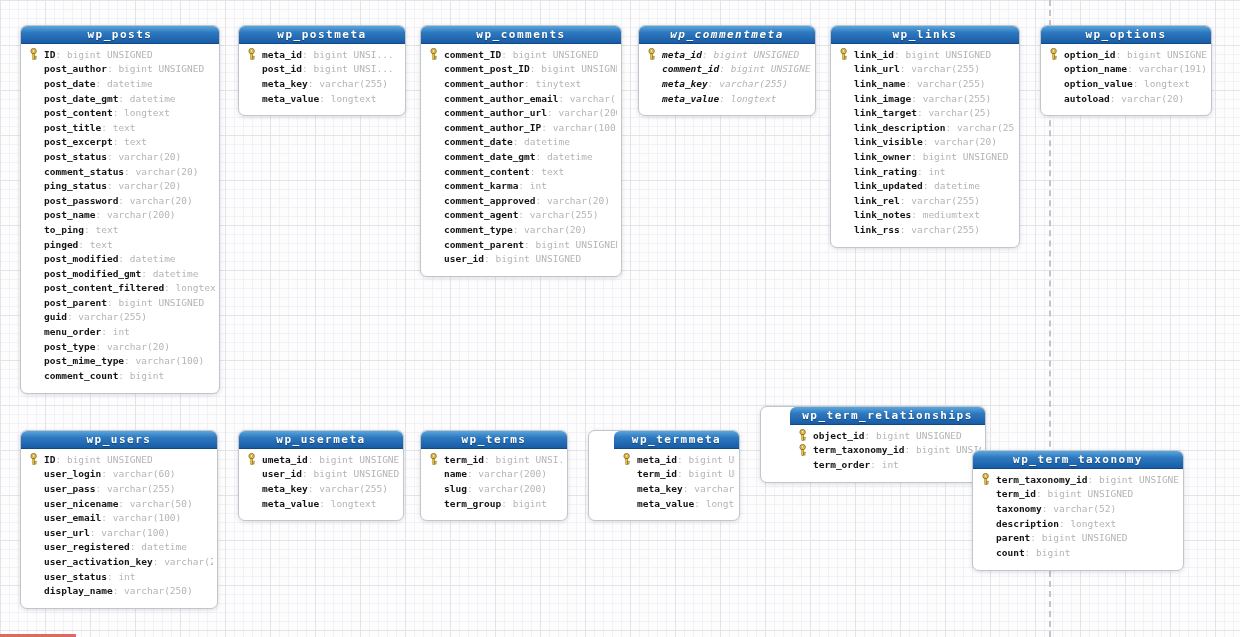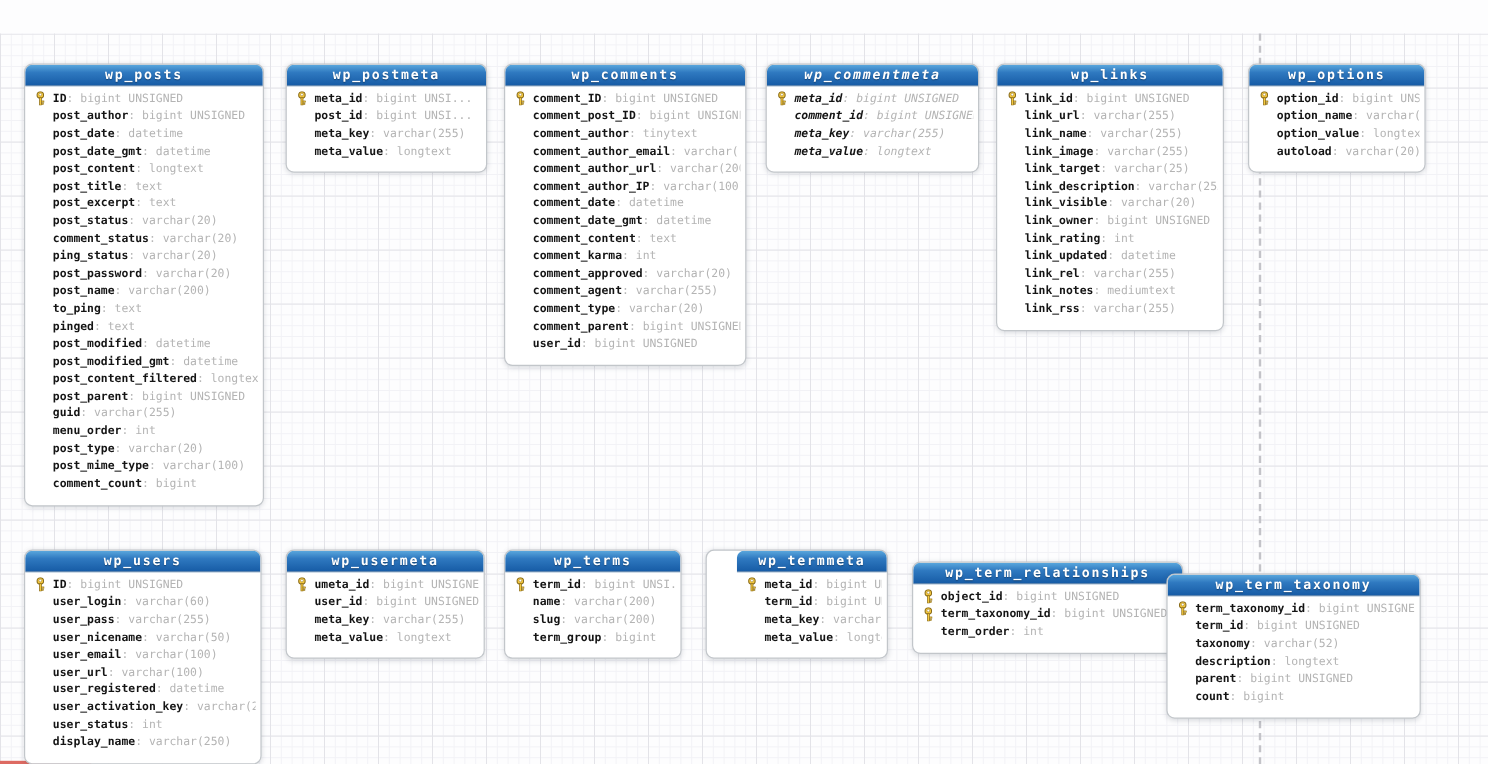--- a/index.html
+++ b/index.html
@@ -11,21 +11,20 @@
   }
   #canvas {
     position: absolute;
     inset: 0;
     background-image:
       linear-gradient(#e3e3e8 1px, transparent 1px),
       linear-gradient(90deg, #e3e3e8 1px, transparent 1px),
       linear-gradient(#f2f2f6 1px, transparent 1px),
       linear-gradient(90deg, #f2f2f6 1px, transparent 1px);
     background-size: 45px 45px, 45px 45px, 9px 9px, 9px 9px;
-    margin-top: 28px;
   }
   .page-break {
     position: absolute;
     top: 0; bottom: 0;
     width: 0;
     border-left: 2px dashed #c3c3c8;
   }
   .bottom-red-line {
     position: absolute;
     left: 0; bottom: 0;
@@ -491,21 +490,21 @@
           <span class="field-type">mediumtext</span>
         </div>
         <div class="field-row">
           <span class="key-slot"></span>
           <span class="field-name">link_rss</span>
           <span class="field-sep">:&nbsp;</span>
           <span class="field-type">varchar(255)</span>
         </div>
       </div>
     </div>
-    <div class="table-card" style="left: 1040px; top: 25px; width: 148px;">
+    <div class="table-card" style="left: 1040px; top: 25px; width: 172px;">
       <div class="table-header">wp_options</div>
       <div class="table-body">
         <div class="field-row">
           <span class="key-slot">
             <svg width="10" height="12" viewBox="0 0 10 12" aria-hidden="true">
               <circle cx="4.6" cy="3.1" r="2.7" fill="#f6c93e" stroke="#8a6d1d" stroke-width="0.9"></circle>
               <circle cx="4.6" cy="2.8" r="1.1" fill="#ffffff" stroke="#8a6d1d" stroke-width="0.4"></circle>
               <rect x="3.8" y="5.4" width="1.7" height="6.2" fill="#f6c93e" stroke="#8a6d1d" stroke-width="0.6"></rect>
               <rect x="5.5" y="8.1" width="2.1" height="1.1" fill="#f6c93e" stroke="#8a6d1d" stroke-width="0.5"></rect>
               <rect x="5.5" y="10.0" width="1.6" height="1.1" fill="#f6c93e" stroke="#8a6d1d" stroke-width="0.5"></rect>
@@ -712,21 +711,21 @@
           <span class="field-type">varchar(255)</span>
         </div>
         <div class="field-row">
           <span class="key-slot"></span>
           <span class="field-name">meta_value</span>
           <span class="field-sep">:&nbsp;</span>
           <span class="field-type">longtext</span>
         </div>
       </div>
     </div>
-    <div class="table-card" style="left: 760px; top: 440px; width: 226px;">
+    <div class="table-card" style="left: 760px; top: 406px; width: 226px; padding-left: 29px;">
       <div class="table-header">wp_term_relationships</div>
       <div class="table-body">
         <div class="field-row">
           <span class="key-slot">
             <svg width="10" height="12" viewBox="0 0 10 12" aria-hidden="true">
               <circle cx="4.6" cy="3.1" r="2.7" fill="#f6c93e" stroke="#8a6d1d" stroke-width="0.9"></circle>
               <circle cx="4.6" cy="2.8" r="1.1" fill="#ffffff" stroke="#8a6d1d" stroke-width="0.4"></circle>
               <rect x="3.8" y="5.4" width="1.7" height="6.2" fill="#f6c93e" stroke="#8a6d1d" stroke-width="0.6"></rect>
               <rect x="5.5" y="8.1" width="2.1" height="1.1" fill="#f6c93e" stroke="#8a6d1d" stroke-width="0.5"></rect>
               <rect x="5.5" y="10.0" width="1.6" height="1.1" fill="#f6c93e" stroke="#8a6d1d" stroke-width="0.5"></rect>

